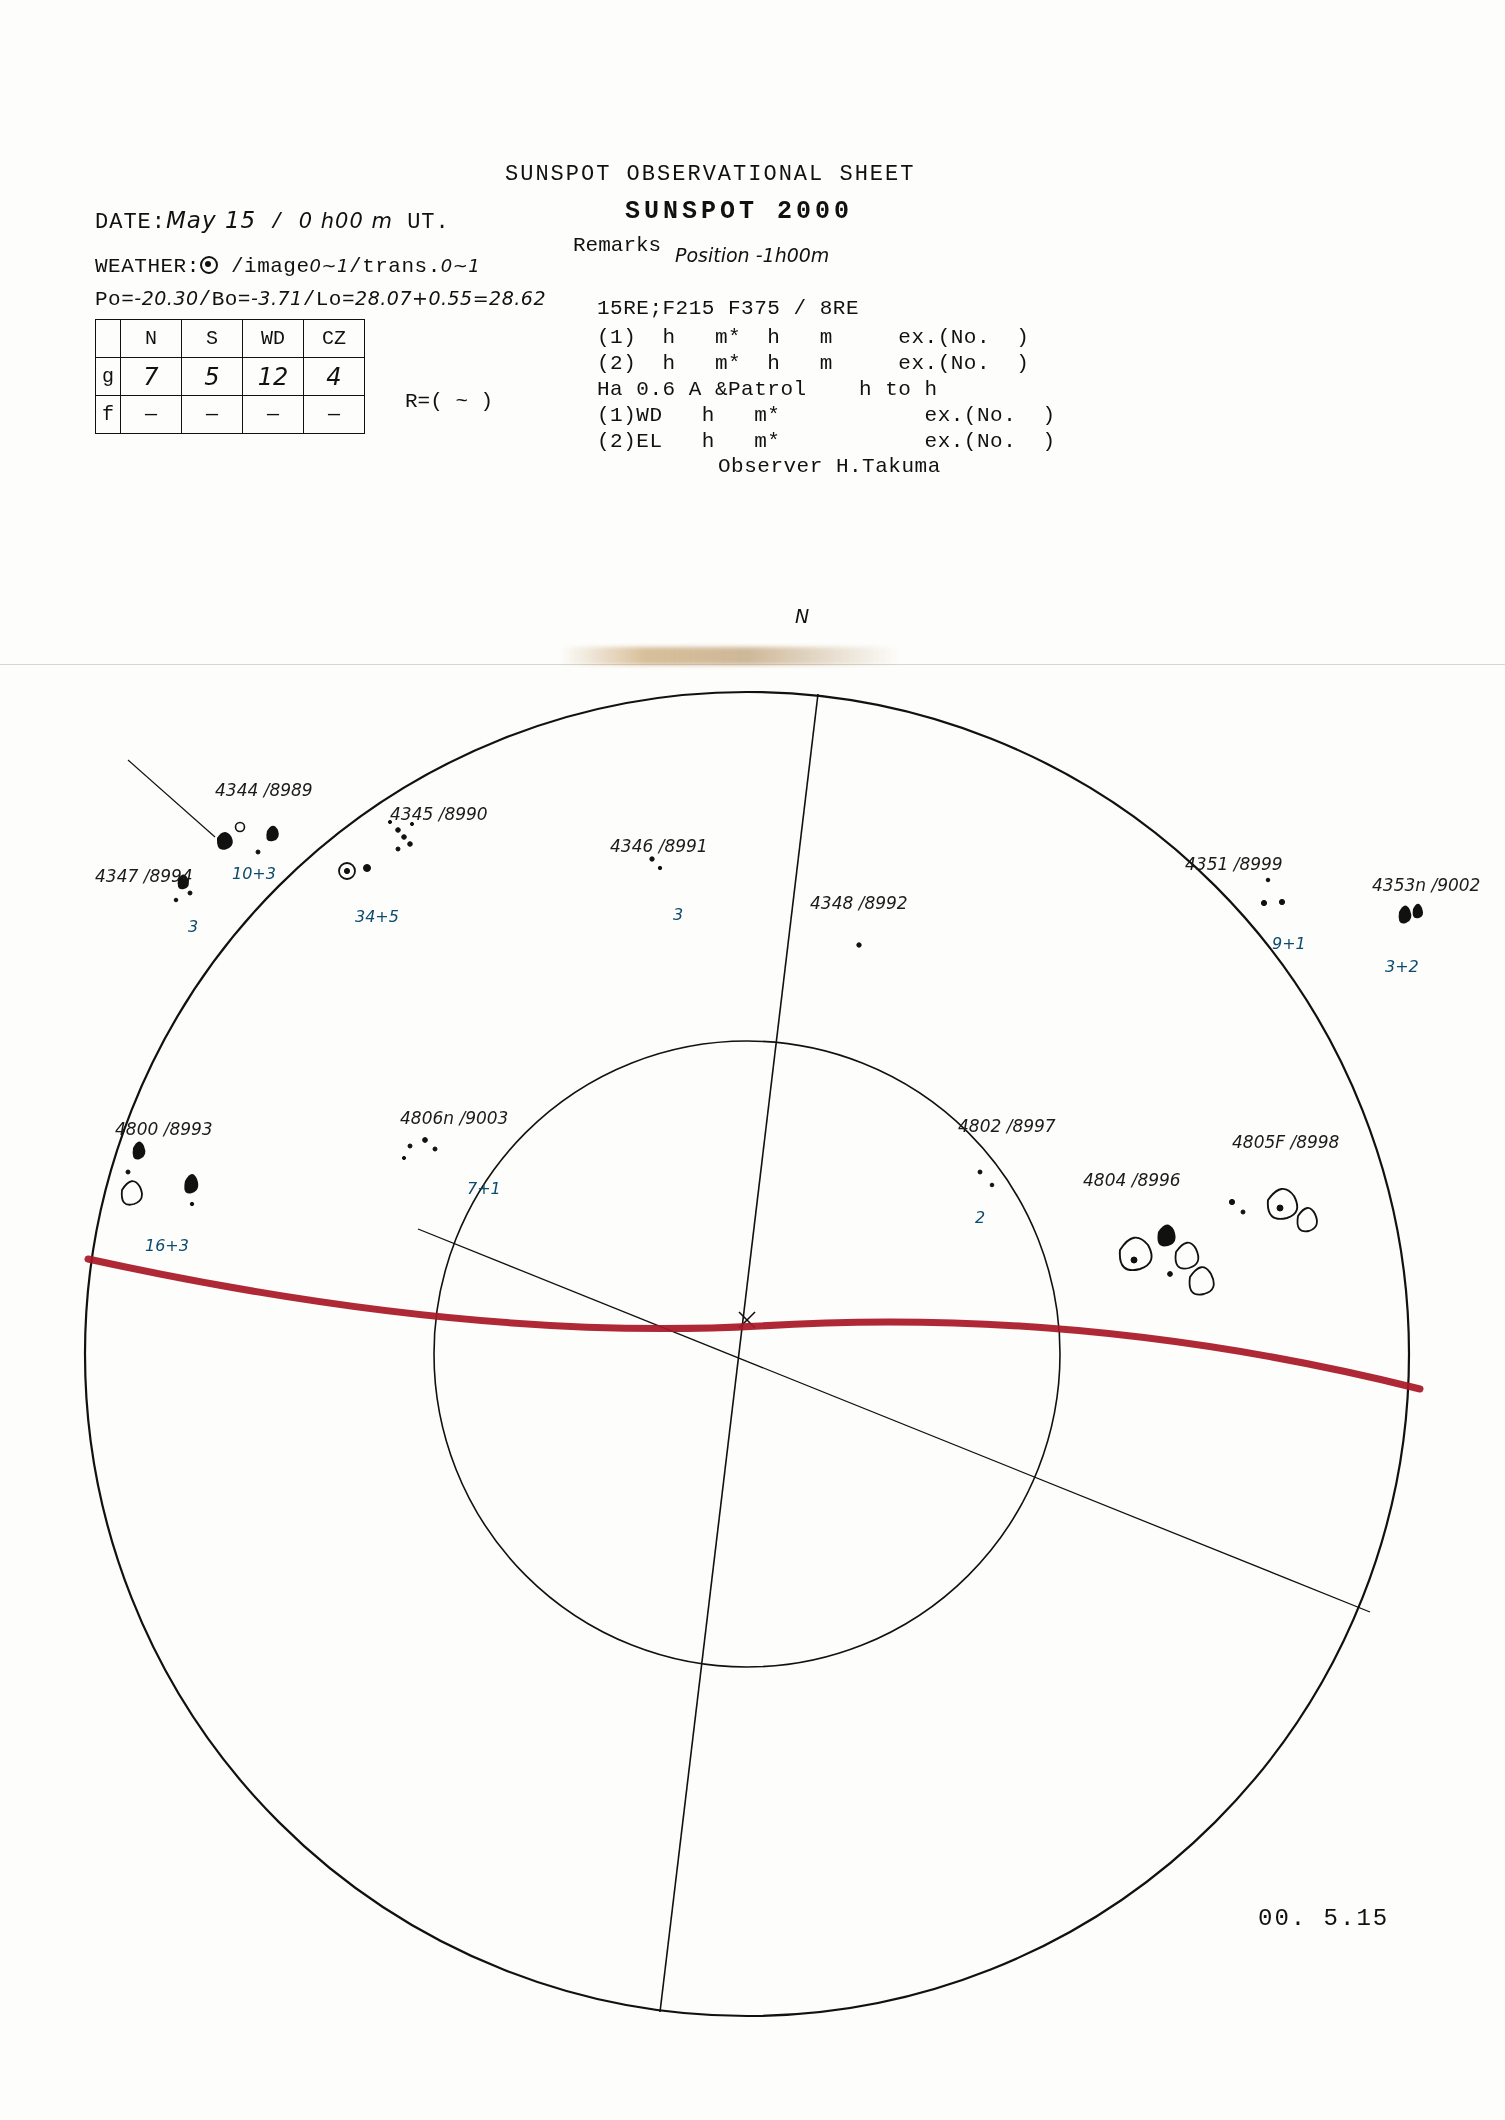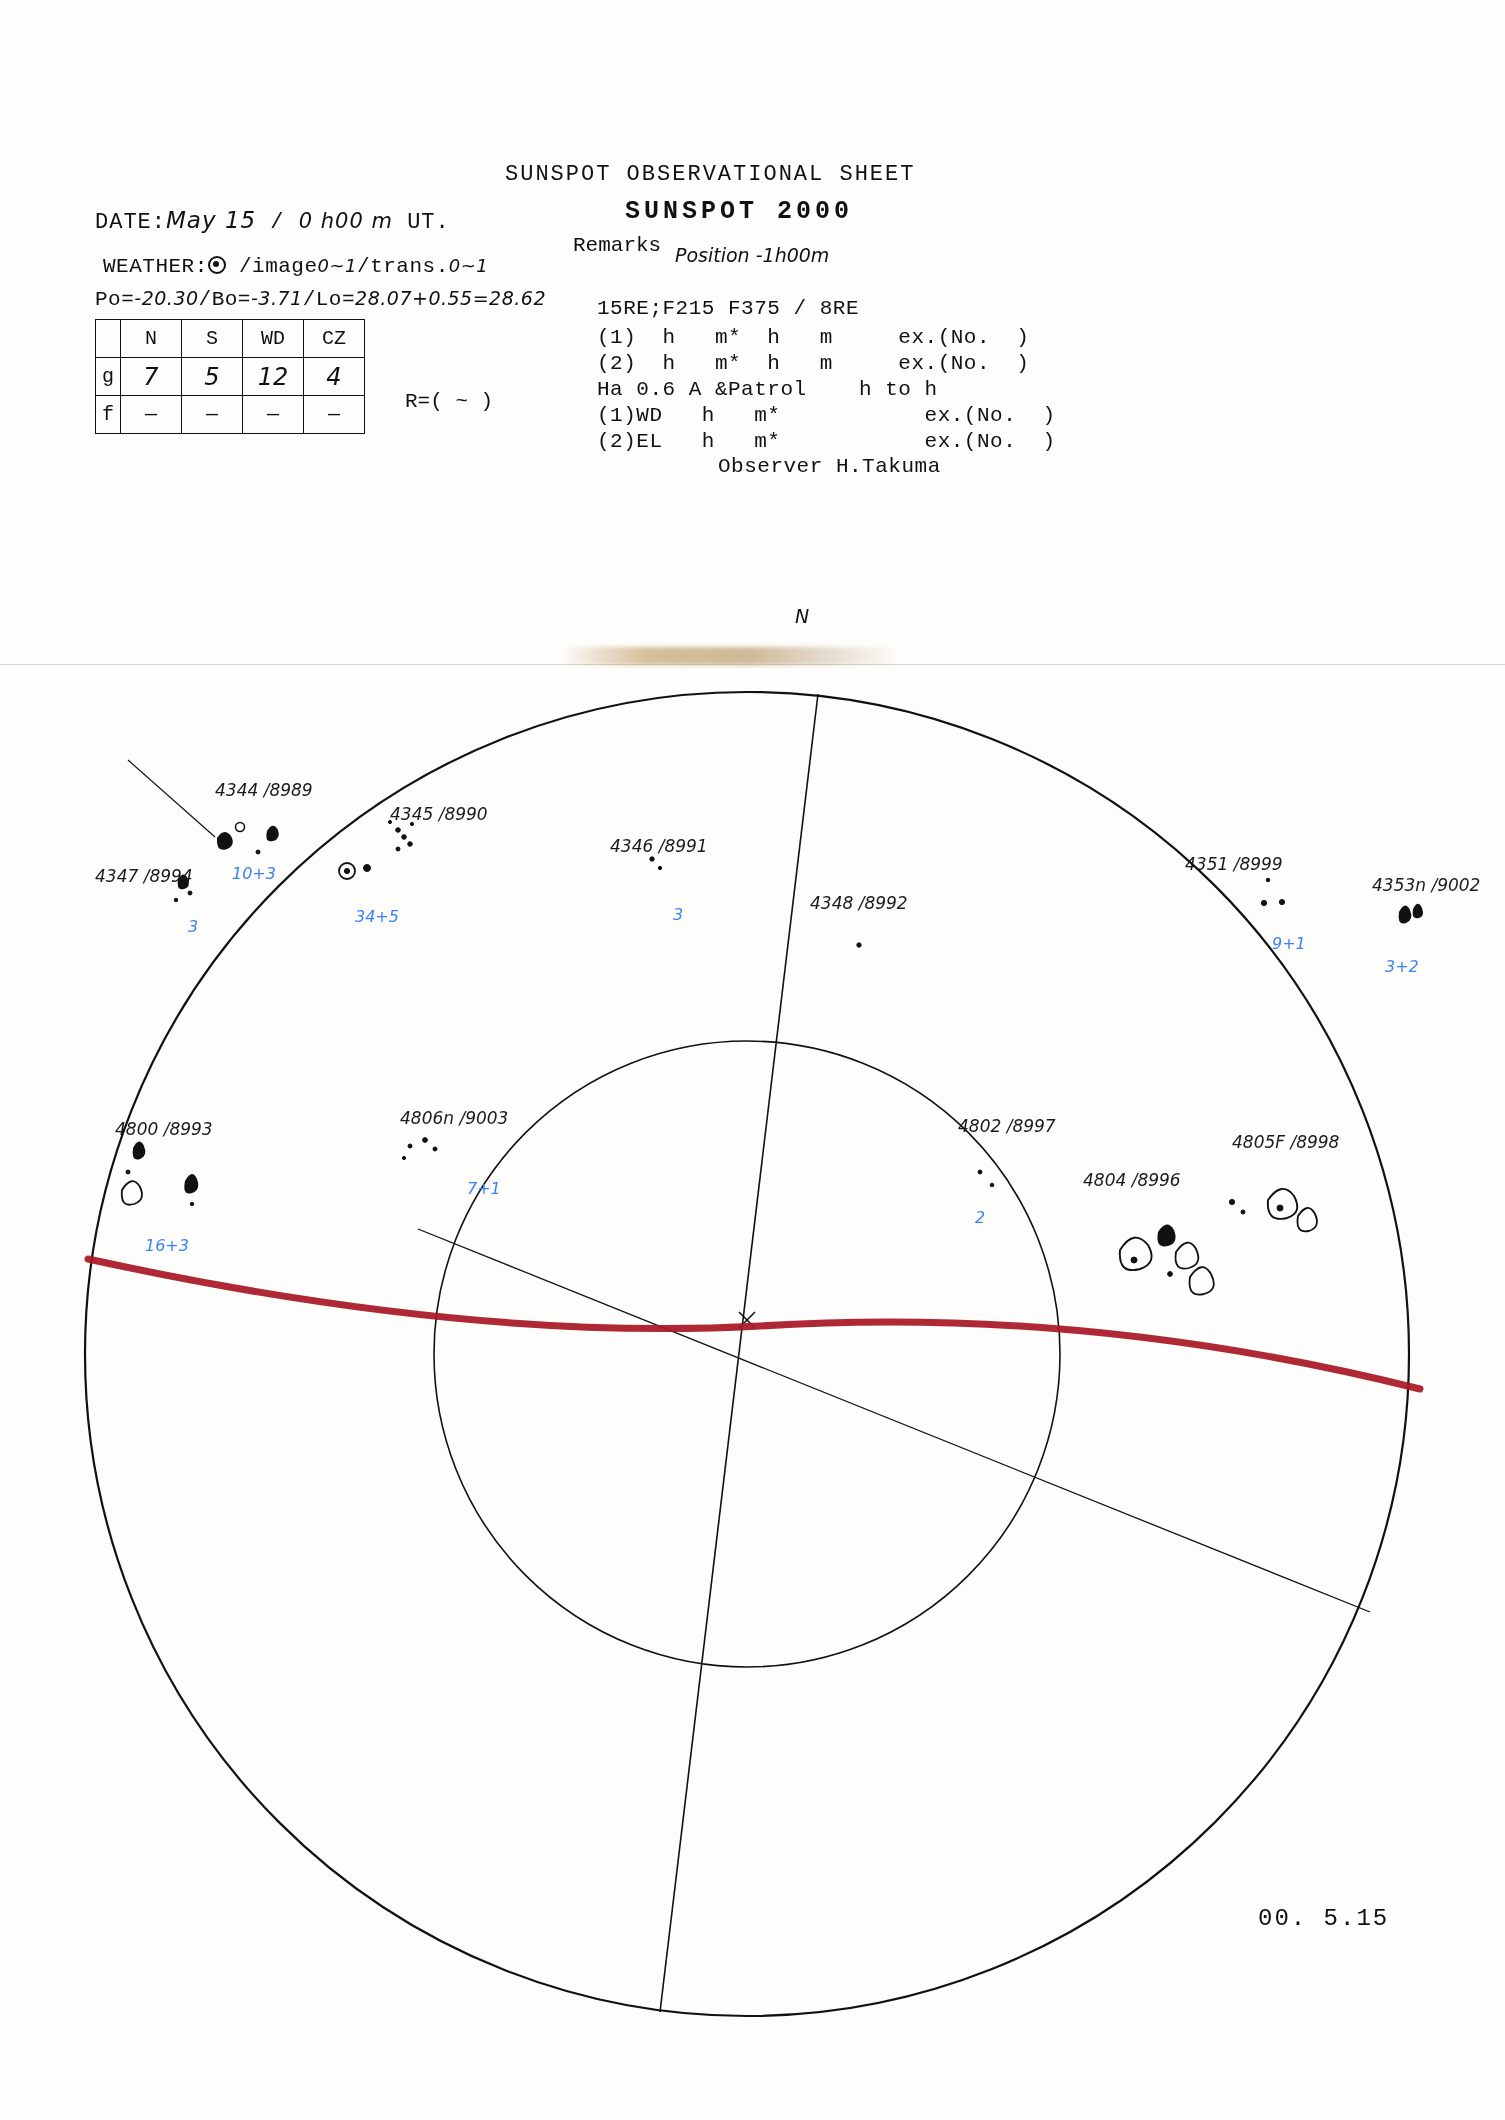--- a/index.html
+++ b/index.html
@@ -15,21 +15,21 @@
   .title{
     position:absolute;left:505px;top:150px;
     font-size:22px;letter-spacing:2px;
   }
   .row-date{position:absolute;left:95px;top:195px;font-size:22px;letter-spacing:1px;}
   .hand{font-family:"DejaVu Sans", sans-serif;font-style:italic;}
 
   .date-val{font-family:"DejaVu Sans",sans-serif;font-style:italic;font-size:23px;}
   .ut-time{font-family:"DejaVu Sans",sans-serif;font-style:italic;font-size:21px;}
 
-  .weather{position:absolute;left:95px;top:242px;font-size:21px;letter-spacing:0.5px;margin-left:8px;}
+  .weather{position:absolute;left:95px;top:242px;font-size:21px;letter-spacing:0.5px;}
   .weather .circ{
      display:inline-block;width:14px;height:14px;border:2px solid #111;border-radius:50%;
      position:relative;top:2px;
   }
   .weather .circ::after{
      content:"";position:absolute;left:3px;top:3px;width:6px;height:6px;background:#111;border-radius:50%;
   }
   .po-line{position:absolute;left:95px;top:275px;font-size:21px;letter-spacing:0.5px;}
   .po-line .v{font-family:"DejaVu Sans",sans-serif;font-style:italic;font-size:19px;}
 
@@ -55,21 +55,21 @@
   .smudge{
     position:absolute;left:560px;top:35px;width:340px;height:18px;
     background:linear-gradient(90deg,rgba(190,150,90,0) 0%,rgba(185,140,75,.55) 25%,rgba(160,115,55,.5) 55%,rgba(190,150,90,0) 100%);
     filter:blur(2px);
   }
   .foldline{position:absolute;left:0;top:52px;width:1505px;height:1px;background:rgba(150,140,120,.35);}
   .date-stamp{position:absolute;left:1258px;top:1293px;font-size:24px;letter-spacing:2px;font-family:"Liberation Mono",monospace;}
 
   
   .lbl{position:absolute;font-family:"DejaVu Sans",sans-serif;font-style:italic;font-size:17px;color:#1b1b1b;white-space:nowrap;}
-  .cnt{position:absolute;font-family:"DejaVu Sans",sans-serif;font-style:italic;font-size:16px;color:#3b82f6;}
+  .cnt{position:absolute;font-family:"DejaVu Sans",sans-serif;font-style:italic;font-size:16px;color:#0c4a6e;}
   .nlab{position:absolute;font-family:"DejaVu Sans",sans-serif;font-style:italic;font-size:19px;}
 </style>
 </head>
 <body>
 
 <div class="sheet">
 
   <div class="title">SUNSPOT OBSERVATIONAL SHEET</div>
 
   <div class="row-date">

